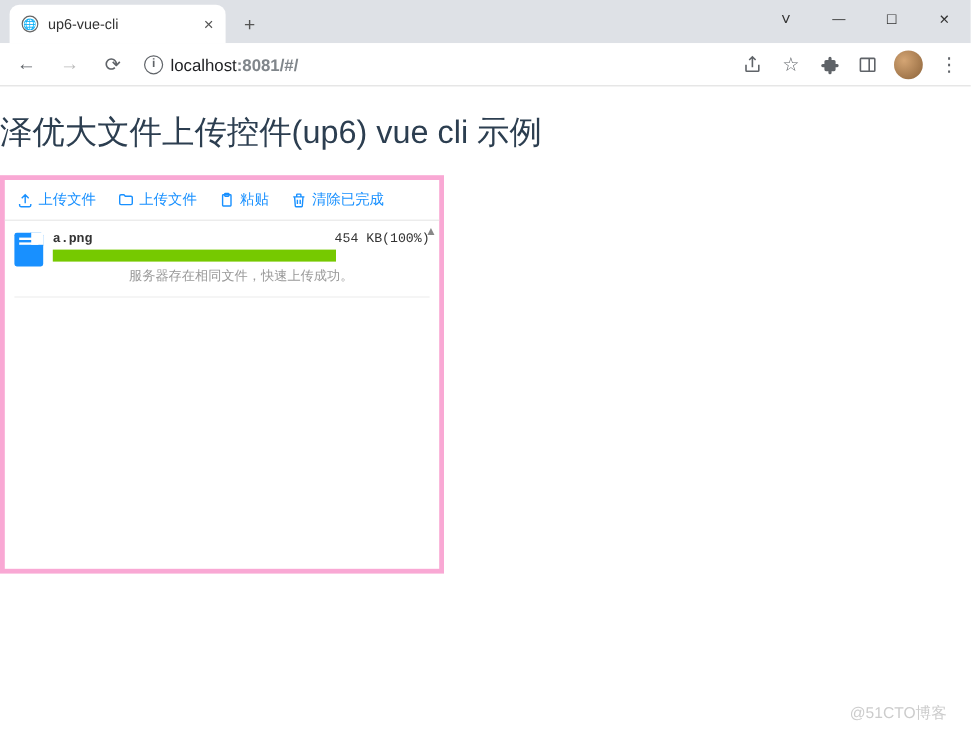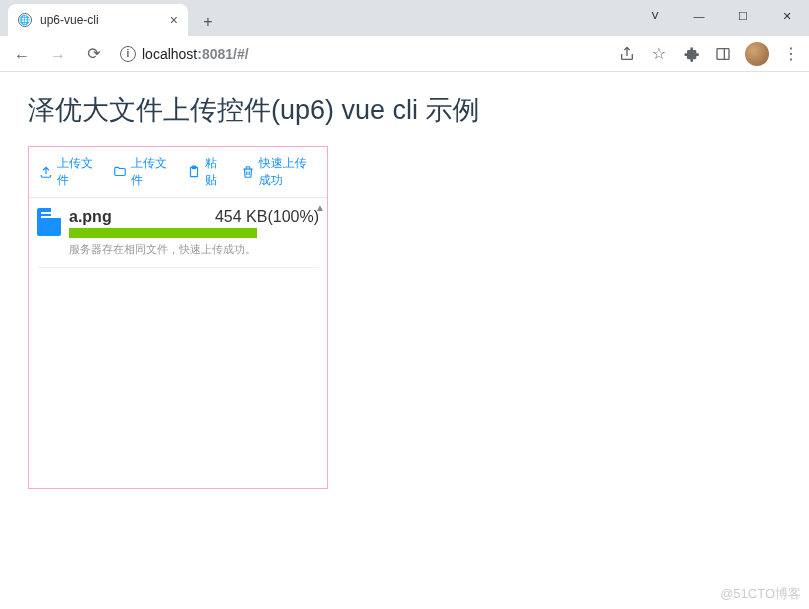--- a/index.html
+++ b/index.html
@@ -20,41 +20,41 @@
     .nav-btn.disabled { color: #bbb; }
     .url-box { flex: 0 0 auto; display: flex; align-items: center; gap: 6px; font-size: 14px; color: #5f6368; margin-left: 4px; }
     .url-box .info { width: 16px; height: 16px; border: 1.5px solid #5f6368; border-radius: 50%; display: flex; align-items: center; justify-content: center; font-size: 10px; font-weight: bold; }
     .url-host { color: #202124; }
     .url-path { color: #80868b; font-weight: bold; }
     .addr-right { margin-left: auto; display: flex; align-items: center; gap: 12px; }
     .addr-icon { width: 20px; height: 20px; display: flex; align-items: center; justify-content: center; color: #5f6368; cursor: pointer; }
     .avatar { width: 24px; height: 24px; border-radius: 50%; background: radial-gradient(circle at 35% 35%, #d4a574, #8b6239); }
     
     
-    .page { padding: 20px 28px; }
+    .page { padding: 20px 0; }
     .page-title { font-size: 27px; font-weight: 400; color: #2c3e50; margin-bottom: 18px; }
     
-    .upload-panel { width: 300px; border: 1px solid #f9a8d4; background: #fff; }
+    .upload-panel { width: 370px; border: 4px solid #f9a8d4; background: #fff; }
     .toolbar { display: flex; padding: 8px 10px; gap: 18px; border-bottom: 1px solid #e8e8e8; }
     .tool-btn { display: flex; align-items: center; gap: 4px; font-size: 12px; color: #1890ff; cursor: pointer; }
     .tool-icon { width: 14px; height: 14px; display: inline-flex; align-items: center; justify-content: center; }
     
     .file-list { height: 290px; overflow-y: auto; position: relative; padding: 6px 8px; }
     .file-item { display: flex; gap: 8px; padding: 4px 0 10px 0; border-bottom: 1px solid #eee; }
     .file-icon { width: 24px; height: 28px; background: #1890ff; border-radius: 2px; position: relative; flex-shrink: 0; }
     .file-icon::before { content: ""; position: absolute; top: 0; right: 0; width: 10px; height: 10px; background: #fff; border-bottom: 1px solid #1890ff; border-left: 1px solid #1890ff; }
     .file-icon::after { content: ""; position: absolute; top: 4px; left: 4px; right: 4px; height: 2px; background: #fff; box-shadow: 0 4px 0 #fff; }
     .file-info { flex: 1; }
-    .file-row1 { display: flex; justify-content: space-between; font-size: 16px; color: #333; margin-bottom: 2px; font-family: Liberation Sans, sans-serif; }
+    .file-row1 { display: flex; justify-content: space-between; font-size: 11px; color: #333; margin-bottom: 2px; font-family: Liberation Mono, monospace; }
     .file-name { font-weight: bold; }
     .progress-bar { height: 10px; background: #76c900; width: 75%; margin-bottom: 4px; }
-    .file-status { font-size: 11px; color: #999; }
+    .file-status { font-size: 11px; color: #999; text-align: center; }
     .scroll-up { position: absolute; top: 4px; right: 2px; font-size: 10px; color: #888; }
     
-    .watermark { position: absolute; bottom: 6px; right: 8px; font-size: 13px; color: #ccc; text-align: center; }
+    .watermark { position: absolute; bottom: 6px; right: 20px; font-size: 13px; color: #ccc; text-align: center; }
   </style>
 </head>
 <body>
 
 <div class="tab-bar">
   <div class="tab">
     <span class="favicon">🌐</span>
     <span>up6-vue-cli</span>
     <span class="close">×</span>
   </div>
@@ -129,21 +129,21 @@
             </svg>
         </span>
         <span>粘贴</span>
       </div>
       <div class="tool-btn">
         <span class="tool-icon">
           <svg width="14" height="14" viewBox="0 0 24 24" fill="none" stroke="#1890ff" stroke-width="2">
               <path d="M4 7h16M10 11v6M14 11v6M6 7l1 13a1 1 0 001 1h8a1 1 0 001-1l1-13M9 7V4a1 1 0 011-1h4a1 1 0 011 1v3"></path>
             </svg>
         </span>
-        <span>快速上传成功</span>
+        <span>清除已完成</span>
       </div>
     </div>
 
     <div class="file-list">
       <span class="scroll-up">▲</span>
       <div class="file-item">
         <div class="file-icon"></div>
         <div class="file-info">
           <div class="file-row1">
             <span class="file-name">a.png</span>

